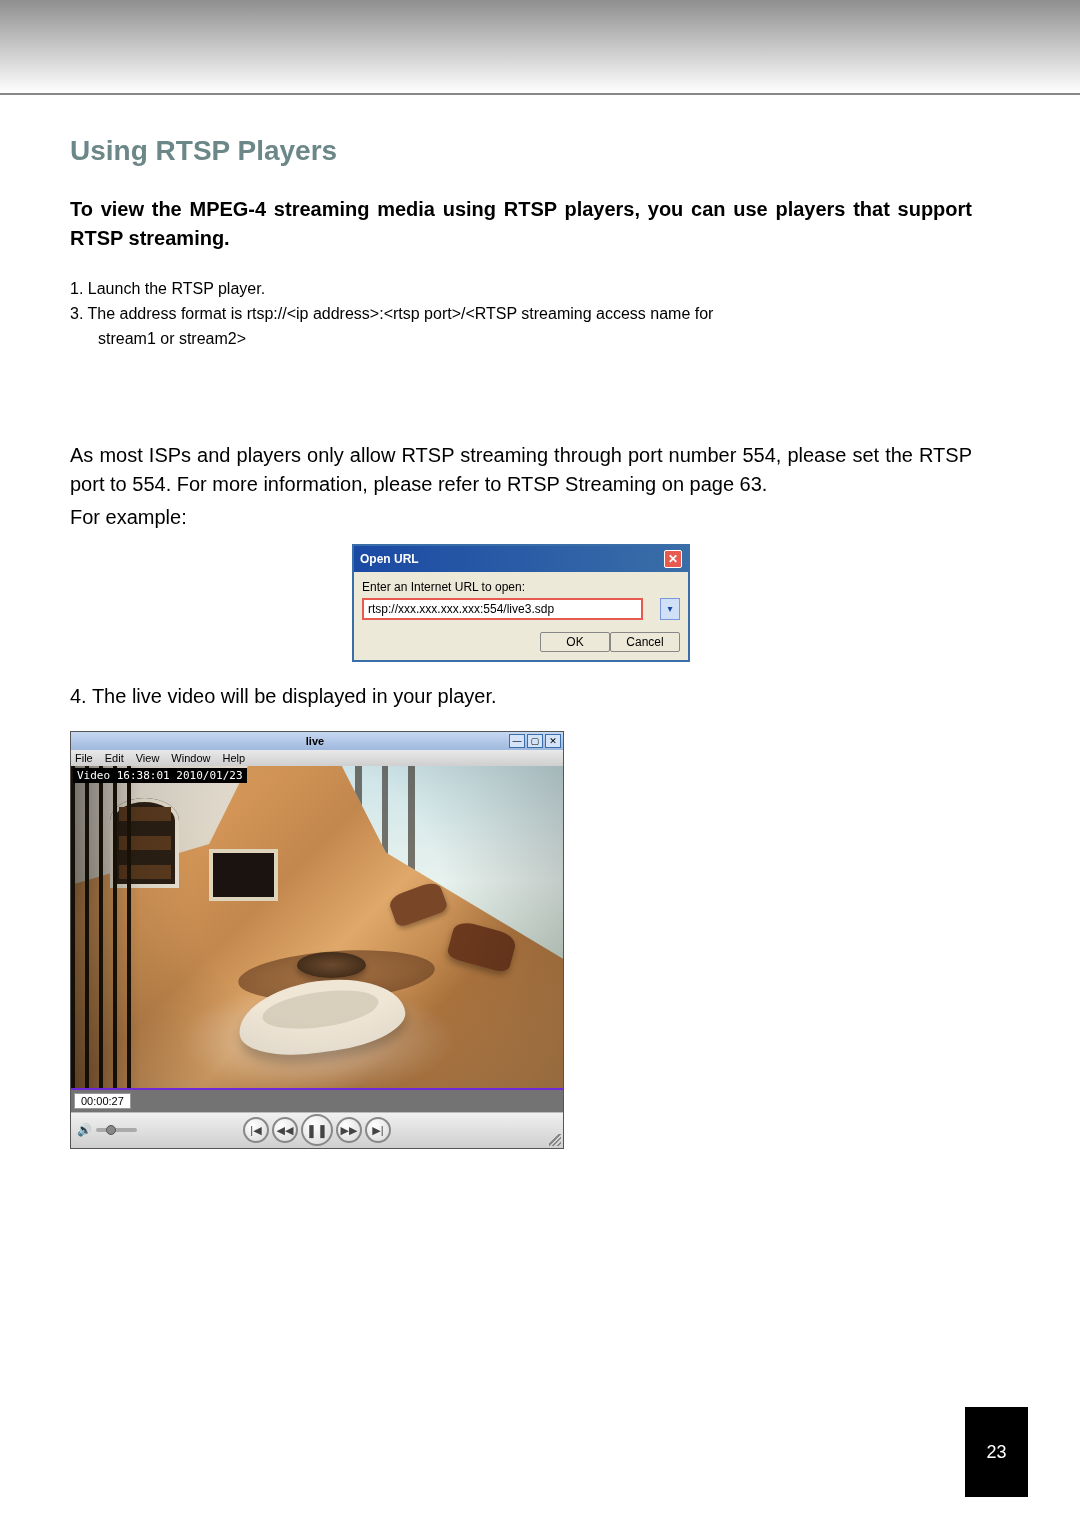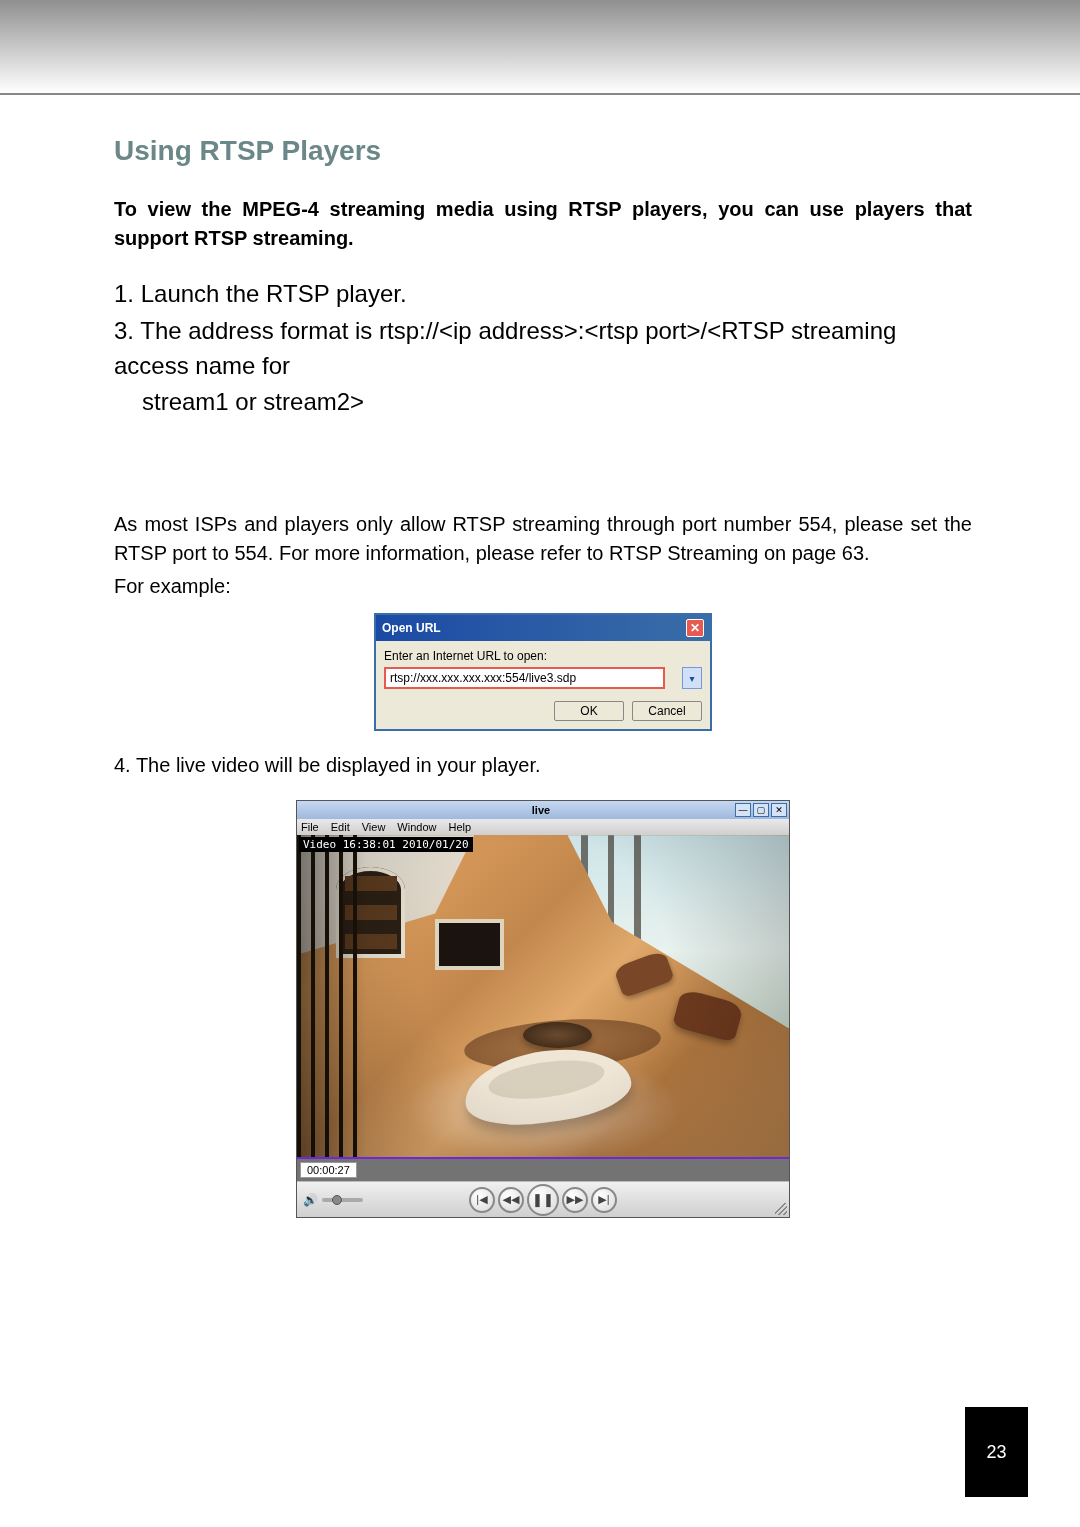--- a/index.html
+++ b/index.html
@@ -12,37 +12,36 @@
     position: relative;
   }
   .top-gradient {
     width: 100%;
     height: 95px;
     background: linear-gradient(to bottom, #8f8f8f 0%, #fff 100%);
     border-bottom: 2px solid #888;
   }
   .content {
     padding: 40px 108px 0 70px;
-    margin-left: 44px;
   }
   .heading {
     color: #6c8787;
     font-weight: bold;
     font-size: 28px;
     margin-bottom: 28px;
   }
   .para {
     font-size: 20px;
     line-height: 1.45;
     text-align: justify;
     margin-bottom: 24px;
     font-weight: bold;
   }
   .list {
-    font-size: 24px;
+    font-size: 16px;
     line-height: 1.45;
     margin-bottom: 90px;
   }
   .list-item { margin-bottom: 2px; }
   .indent { padding-left: 28px; }
   .para2 {
     font-size: 20px;
     line-height: 1.45;
     text-align: justify;
     margin-bottom: 4px;
@@ -103,21 +102,20 @@
     border: 1px solid #7a96df;
     background: #cfe0f7;
     display: flex; align-items: center; justify-content: center;
     color: #1a4aa4;
     font-size: 10px;
     margin-left: 4px;
   }
   .dialog-buttons {
     display: flex;
     justify-content: flex-end;
-    gap: 8px;
   }
   .dlg-btn {
     width: 70px;
     padding: 2px 0;
     border: 1px solid #888;
     background: #ece9d8;
     text-align: center;
     font-size: 12px;
     border-radius: 2px;
   }
@@ -131,21 +129,21 @@
   }
   .step4-cont {
     font-size: 20px;
     line-height: 1.45;
     text-align: justify;
     padding-left: 28px;
     margin-bottom: 24px;
   }
 
   
-  .player-wrap { display: flex; justify-content: center; }
+  .player-wrap { display: flex; justify-content: flex-start; }
   .player {
     width: 494px;
     background: #d7d7d7;
     border: 1px solid #555;
     font-family: Tahoma, sans-serif;
     font-size: 11px;
   }
   .player-titlebar {
     height: 18px;
     background: linear-gradient(to bottom, #c6d8f1, #9fb8dd);
@@ -404,21 +402,21 @@
         <div class="bookcase"></div>
         <div class="fireplace"></div>
         <div class="win-right"></div>
         <div class="rug"></div>
         <div class="table"></div>
         <div class="chair2"></div>
         <div class="chair1"></div>
         <div class="sofa"></div>
         <div class="railing"></div>
         <div class="vignette"></div>
-        <div class="overlay-ts">Video 16:38:01 2010/01/20</div>
+        <div class="overlay-ts">Video 16:38:01 2010/01/23</div>
       </div>
       <div class="player-progress">
         <span class="progress-box">00:00:27</span>
       </div>
       <div class="player-controls">
         <div class="vol-area">
           <span class="vol-icon">🔊</span>
           <div class="vol-track">
             <div class="vol-thumb"></div>
           </div>

